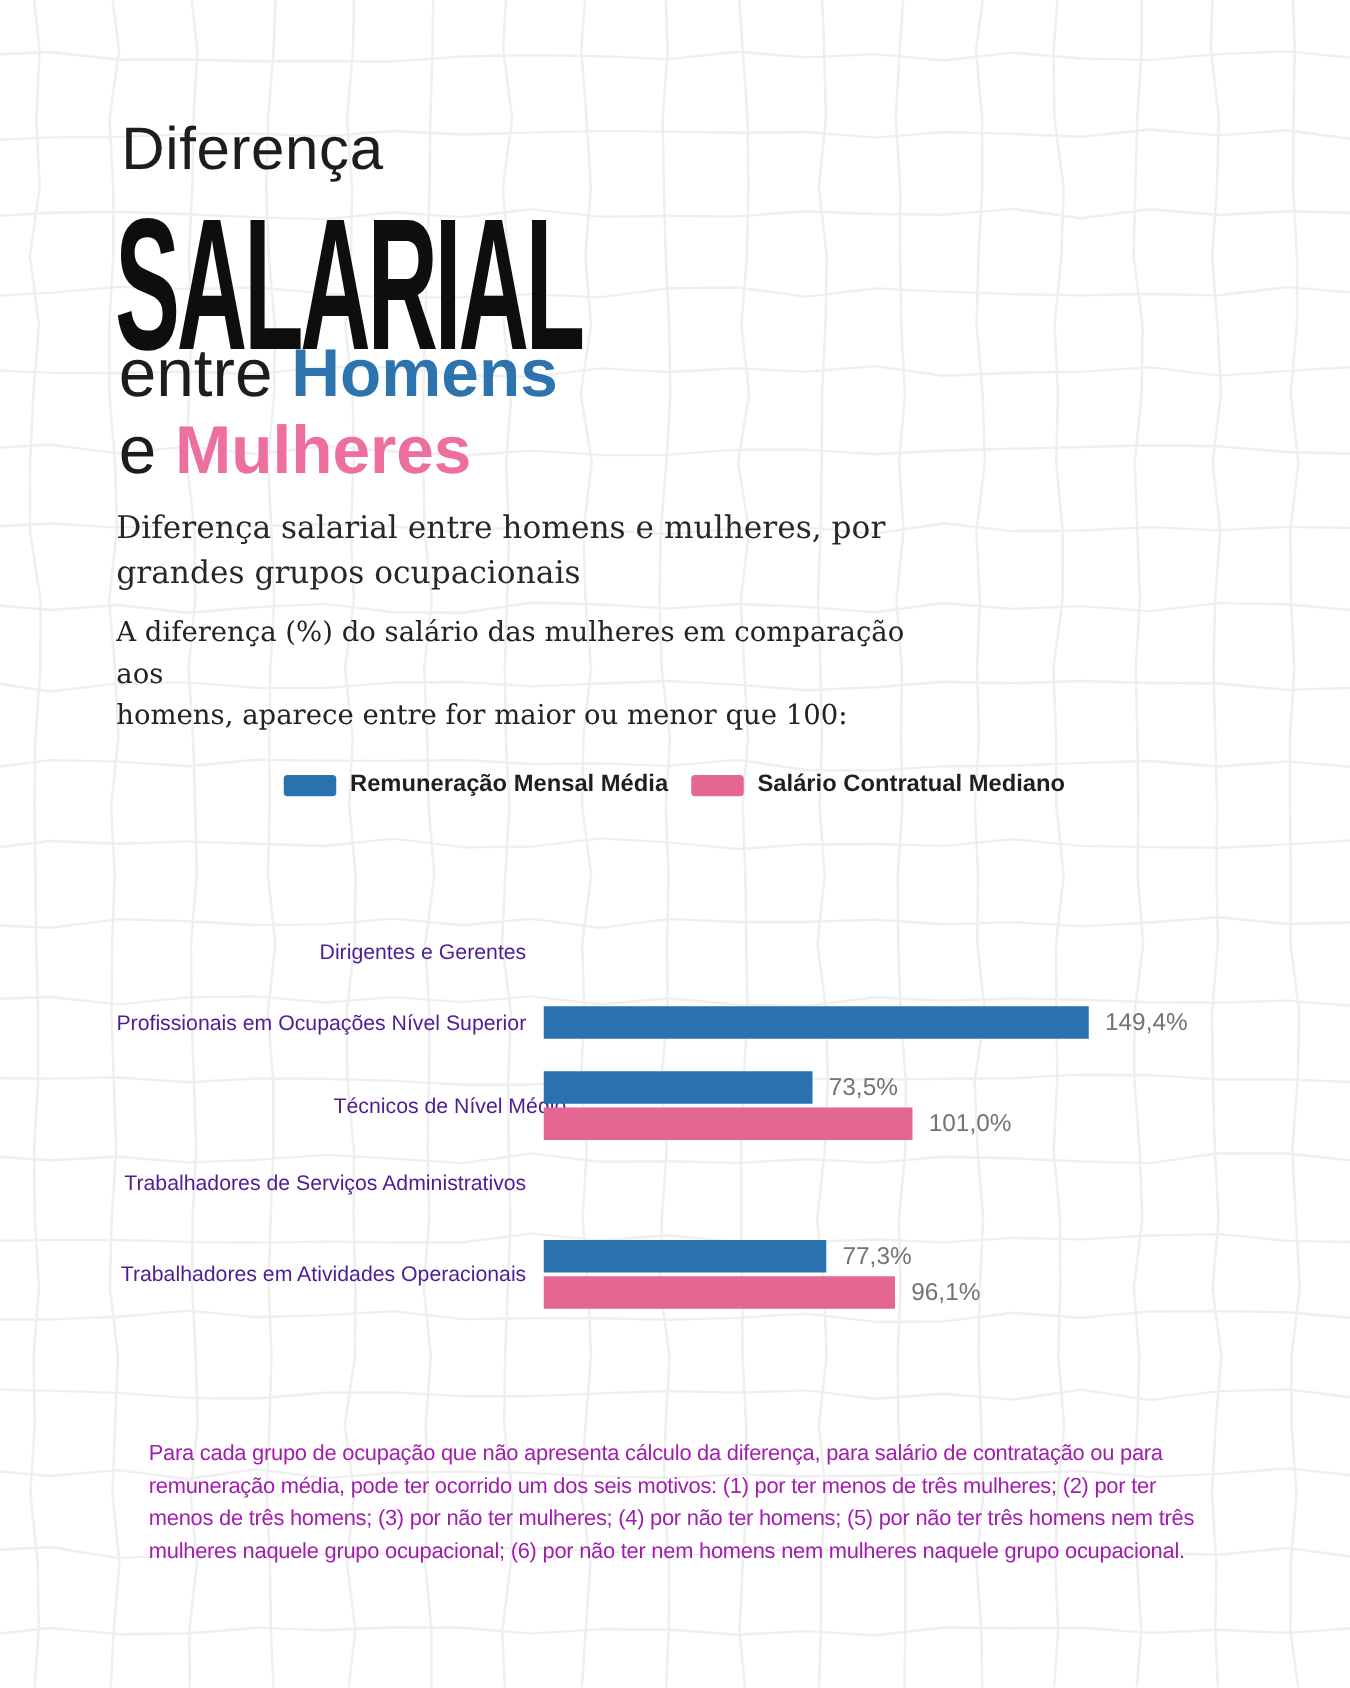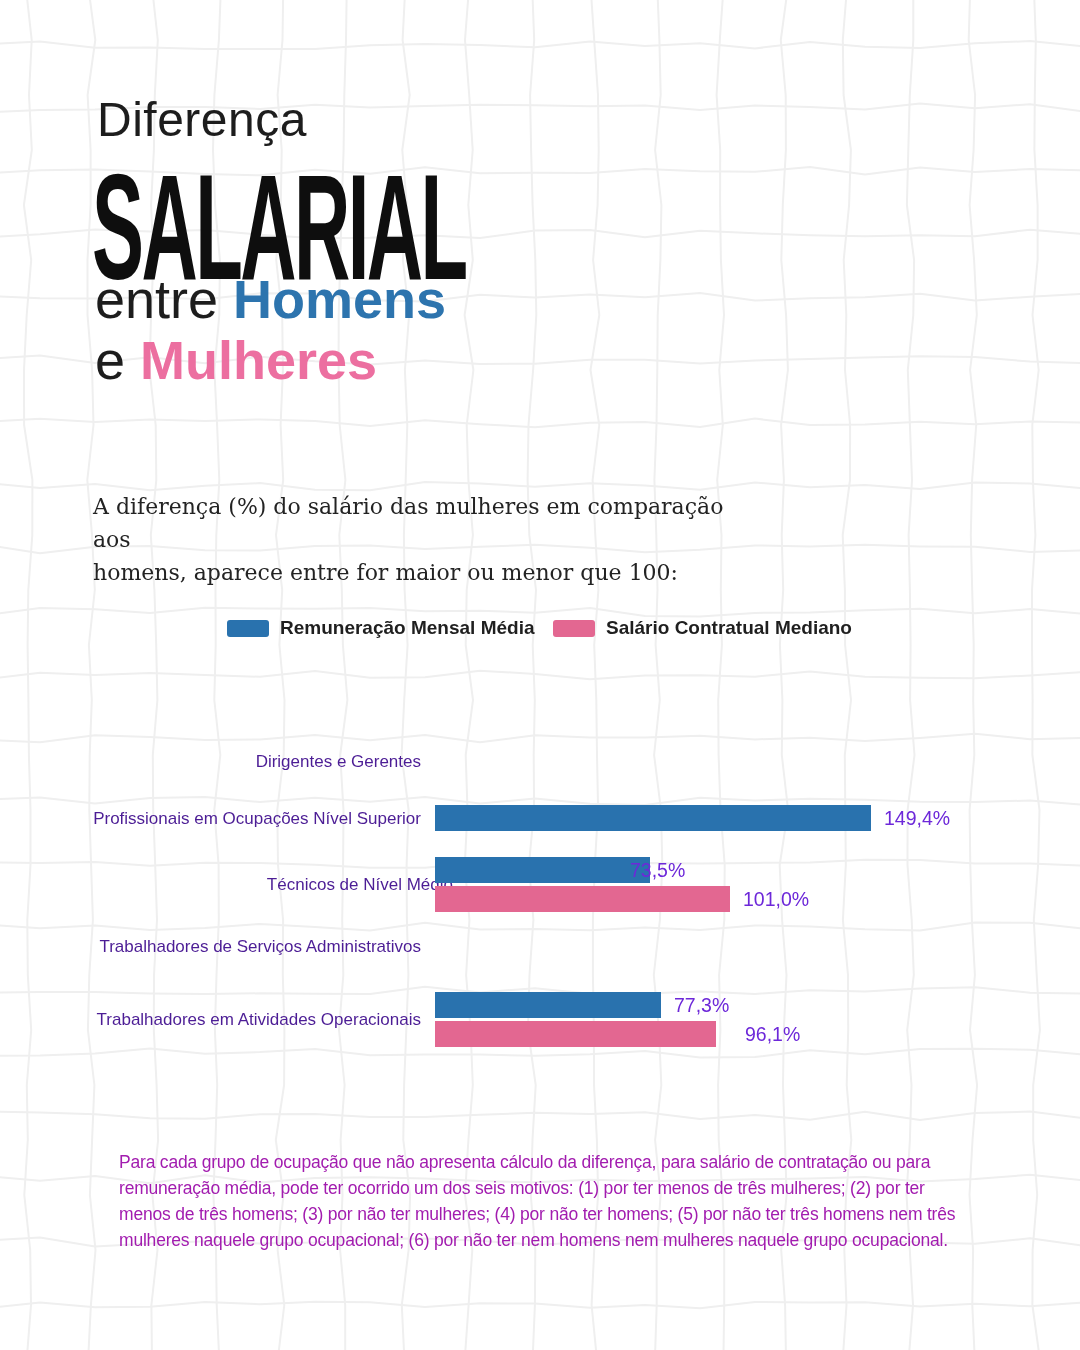--- a/index.html
+++ b/index.html
@@ -46,21 +46,21 @@
   #legend-1{left:553px;}
 
   
   #chart{position:absolute;left:0;top:0;width:1080px;height:1350px;}
   .cat-label{
     position:absolute;left:0;width:421px;text-align:right;
     font-size:17px;line-height:21px;color:#4c1d95;
   }
   .bar{position:absolute;left:435px;height:26px;}
   .val{
-    position:absolute;font-size:19.5px;line-height:22px;color:#6d28d9;
+    position:absolute;font-size:19.5px;line-height:22px;color:#737373;
     white-space:nowrap;
   }
 
   .footer{
     position:absolute;left:119px;top:1150px;width:838px;margin:0;
     font-size:17.5px;line-height:1.48;color:#a21caf;letter-spacing:-0.2px;
   }
 </style>
 </head>
 <body>
@@ -116,20 +116,22 @@
       <span>SALARIAL</span>
     </div>
     <div class="title-line3">
       <span>entre </span><span class="hl" id="hl-homens" style="color: rgb(45, 116, 174);">Homens</span>
     </div>
     <div class="title-line4">
       <span>e </span><span class="hl" id="hl-mulheres" style="color: rgb(236, 111, 160);">Mulheres</span>
     </div>
   </header>
 
+  <p class="subtitle">Diferença salarial entre homens e mulheres, por
+grandes grupos ocupacionais</p>
 
   <p class="description">A diferença (%) do salário das mulheres em comparação aos
 homens, aparece entre for maior ou menor que 100:</p>
 
   <div>
     <div class="legend-item" id="legend-0">
       <span class="swatch" id="swatch-0" style="background: rgb(41, 114, 174);"></span>
       <span>Remuneração Mensal Média</span>
     </div>
     <div class="legend-item" id="legend-1">
@@ -138,25 +140,25 @@
     </div>
   </div>
 
   <div id="chart">
       <div class="cat-label" style="top: 751px;">Dirigentes e Gerentes</div>
       <div class="cat-label" style="top: 808px;">Profissionais em Ocupações Nível Superior</div>
       <div class="bar" style="top: 805px; width: 436px; background: rgb(41, 114, 174);"></div>
       <div class="val" style="left: 884px; top: 807px;">149,4%</div>
       <div class="cat-label" style="top: 874px; padding-left: 32px;">Técnicos de Nível Médio</div>
       <div class="bar" style="top: 857px; width: 215px; background: rgb(41, 114, 174);"></div>
-      <div class="val" style="left: 630px; top: 859px; text-align: right;">73,5%</div>
+      <div class="val" style="left: 663px; top: 859px; text-align: right;">73,5%</div>
       <div class="bar" style="top: 886px; width: 295px; background: rgb(227, 103, 145);"></div>
       <div class="val" style="left: 743px; top: 888px;">101,0%</div>
       <div class="cat-label" style="top: 1009px;">Trabalhadores em Atividades Operacionais</div>
       <div class="cat-label" style="top: 936px;">Trabalhadores de Serviços Administrativos</div>
       <div class="bar" style="top: 992px; width: 226px; background: rgb(41, 114, 174);"></div>
       <div class="val" style="left: 674px; top: 994px;">77,3%</div>
       <div class="bar" style="top: 1021px; width: 281px; background: rgb(227, 103, 145);"></div>
-      <div class="val" style="left: 729px; top: 1023px; margin-left: 16px;">96,1%</div>
+      <div class="val" style="left: 729px; top: 1023px;">96,1%</div>
     </div>
 
   <p class="footer">Para cada grupo de ocupação que não apresenta cálculo da diferença, para salário de contratação ou para remuneração média, pode ter ocorrido um dos seis motivos: (1) por ter menos de três mulheres; (2) por ter menos de três homens; (3) por não ter mulheres; (4) por não ter homens; (5) por não ter três homens nem três mulheres naquele grupo ocupacional; (6) por não ter nem homens nem mulheres naquele grupo ocupacional.</p>
 </div>
 
 </body></html>

